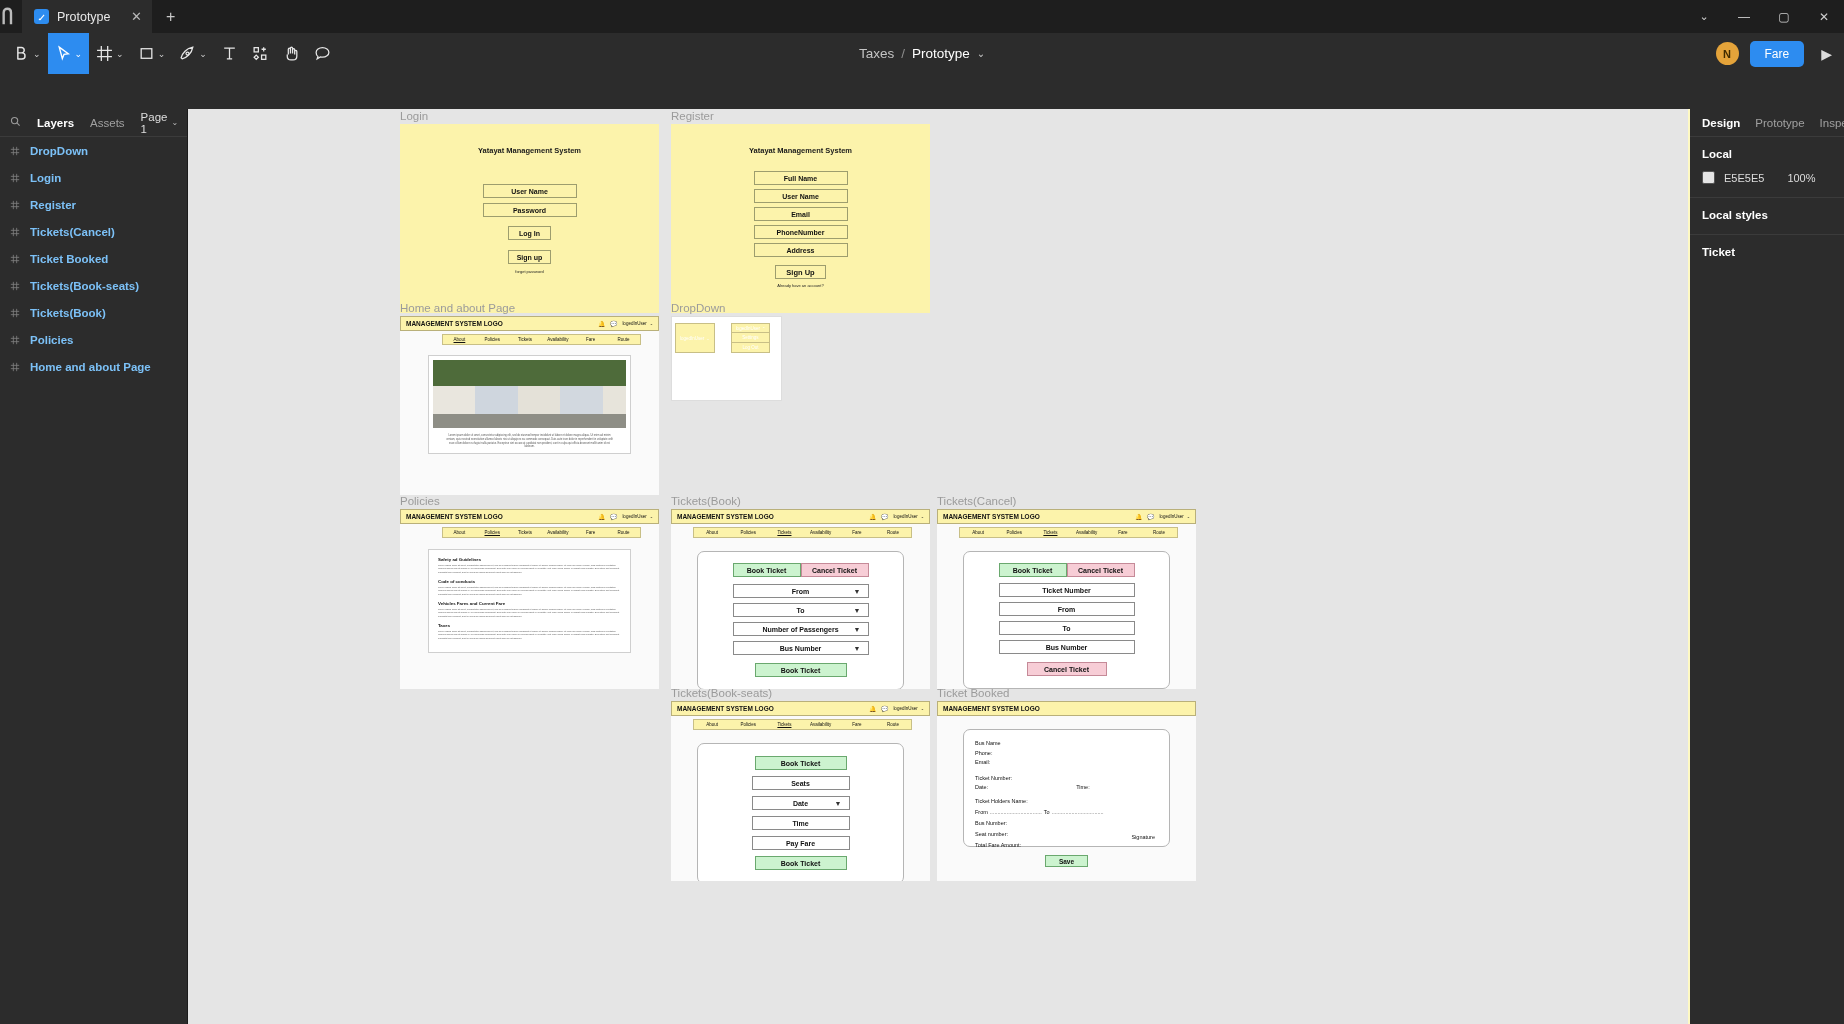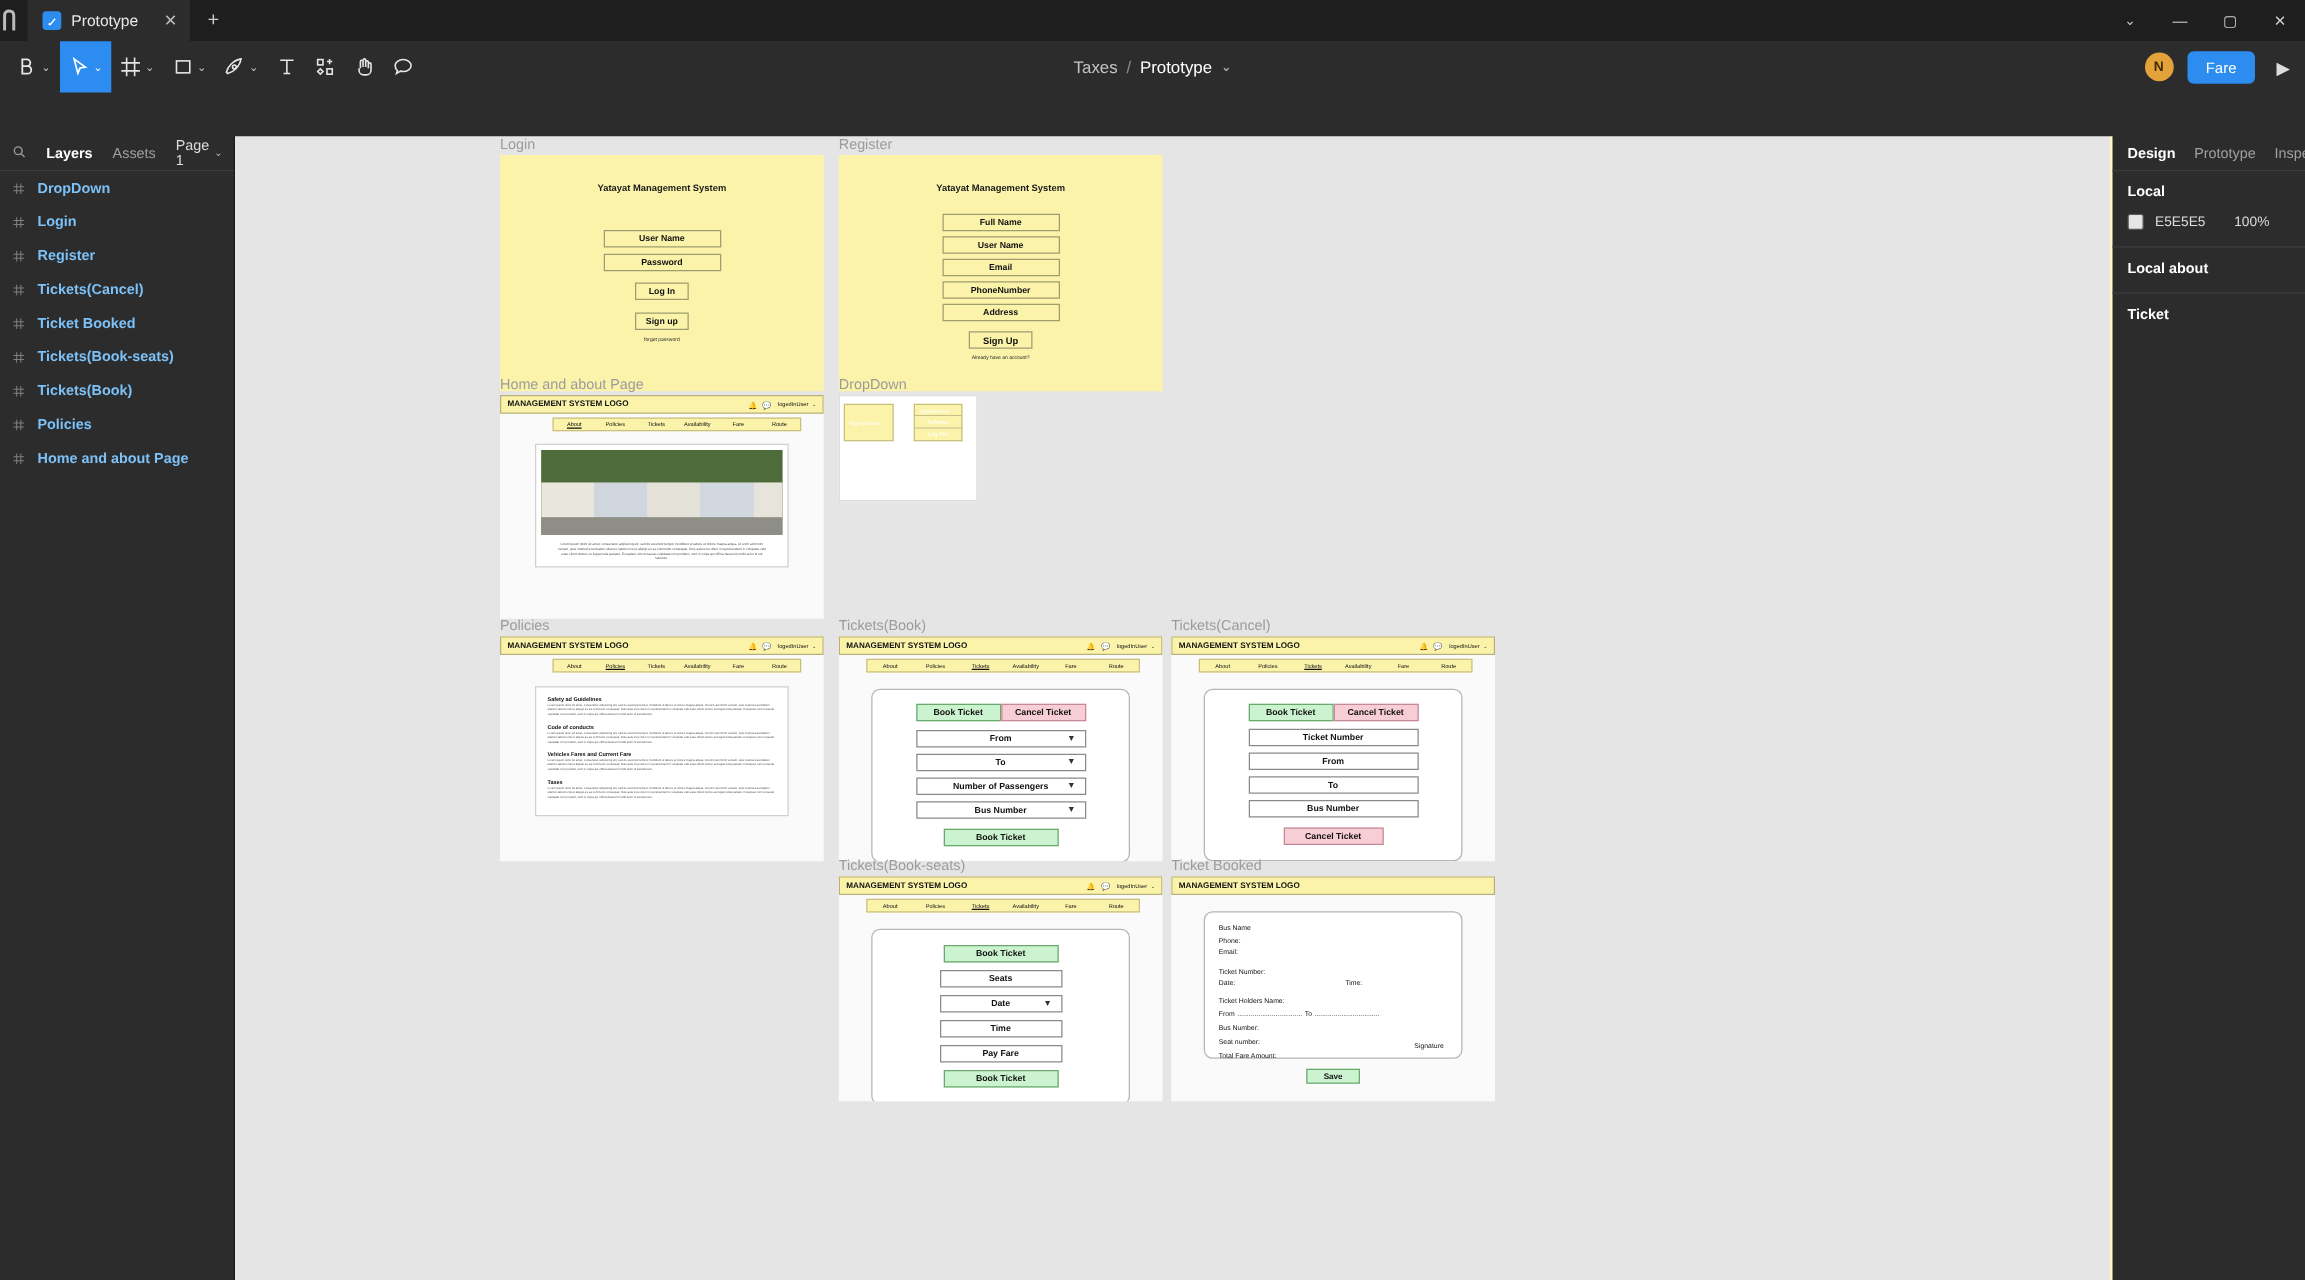--- a/index.html
+++ b/index.html
@@ -620,21 +620,21 @@
       </div>
       <div class="rp-sec">
         <div class="rp-h">Local</div>
         <div class="rp-row">
           <span class="sw"></span>
           <span class="rp-val">E5E5E5</span>
           <span class="rp-pct">100%</span>
         </div>
       </div>
       <div class="rp-sec">
-        <div class="rp-h">Local about</div>
+        <div class="rp-h">Local styles</div>
       </div>
       <div class="rp-sec" style="border-bottom:none;">
         <div class="rp-h">Ticket</div>
       </div>
     </div>
 
   </div>
 </div>
 
 </body></html>

